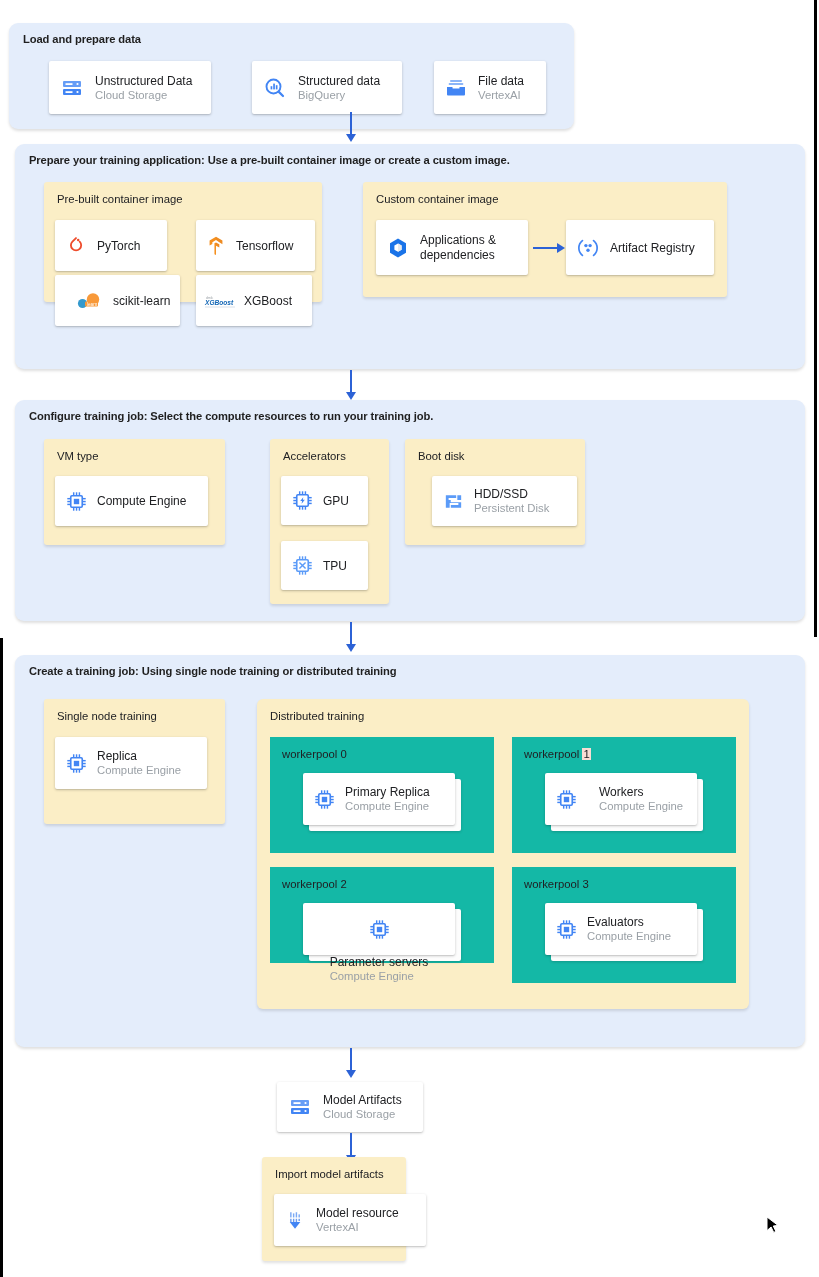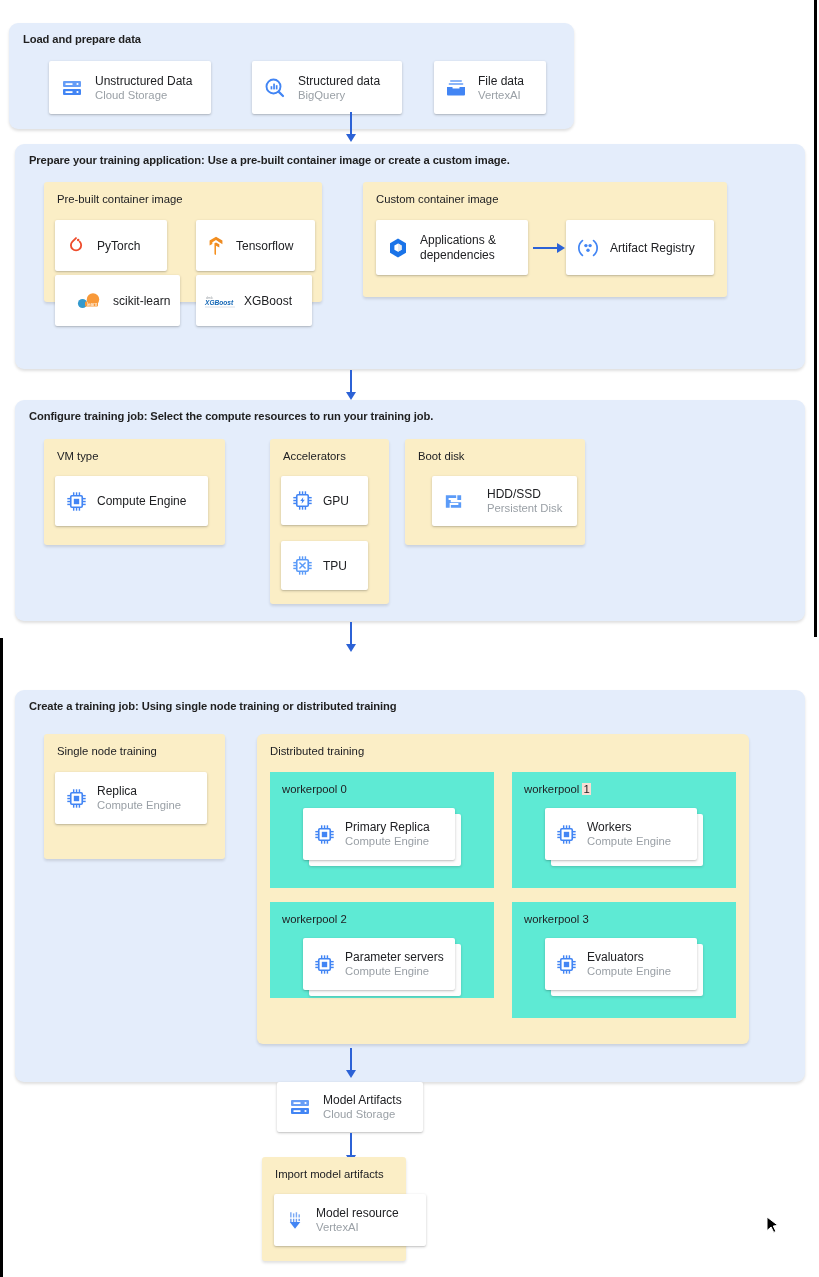--- a/index.html
+++ b/index.html
@@ -35,21 +35,21 @@
     background:#fbeec6;
     border-radius:3px;
     box-shadow:0 2px 3px rgba(0,0,0,.12);
   }
   .ygroup-title {
     position:absolute; left:13px; top:11px;
     font-size:11.3px; color:#202124; white-space:nowrap;
   }
 
   
-  .pgroup { position:absolute; background:#5eead4; }
+  .pgroup { position:absolute; background:#14b8a6; }
   .pgroup-title {
     position:absolute; left:12px; top:11px;
     font-size:11.3px; color:#202124; white-space:nowrap;
   }
   .hl { background:#f8ddd4; padding:0 1px; }
 
   
   .card {
     position:absolute;
     background:#ffffff;
@@ -335,40 +335,40 @@
           </svg>
         </div>
         <div class="txt">
           <span class="t1">TPU</span>
         </div>
       </div>
     </div>
 
     <div class="ygroup" style="left:390px; top:39px; width:180px; height:106px;">
       <div class="ygroup-title">Boot disk</div>
-      <div class="card" style="left:27px; top:37px; width:145px; height:50px;gap:13px;">
+      <div class="card" style="left:27px; top:37px; width:145px; height:50px;">
         <div class="ico" style="width:42px;height:50px;">
           <svg width="23" height="23" viewBox="0 0 24 24">
             <path d="M4 5.4h10.8v2.9H6.9v2.2H16V5.4h4v5.1H9.1v2.2H20v5.9H9.2v-2.9h7.9v-2.2H8v5.1H4z" fill="#5b9bf8"></path>
           </svg>
         </div>
         <div class="txt">
           <span class="t1">HDD/SSD</span>
           <span class="t2">Persistent Disk</span>
         </div>
       </div>
     </div>
   </div>
 
   <div class="arrow-v" style="left:350px; top:622px; width:2px; height:30px;">
     <div class="shaft" style="height:22px;"></div>
     <div class="head" style="top:22px;"></div>
   </div>
 
-  <div class="stage" style="left:15px; top:655px; width:790px; height:392px;margin-top:35px;">
+  <div class="stage" style="left:15px; top:655px; width:790px; height:392px;">
     <div class="stage-title">Create a training job: Using single node training or distributed training</div>
 
     <div class="ygroup" style="left:29px; top:44px; width:181px; height:125px;">
       <div class="ygroup-title">Single node training</div>
       <div class="card" style="left:11px; top:38px; width:152px; height:52px;">
         <div class="ico" style="width:42px;height:52px;">
           <svg width="23" height="23" viewBox="0 0 24 24">
             <rect x="6" y="6" width="12" height="12" rx="1.2" fill="none" stroke="#4285f4" stroke-width="1.7"></rect>
             <rect x="9.2" y="9.2" width="5.6" height="5.6" fill="#4285f4"></rect>
             <g fill="#4285f4">
@@ -428,21 +428,21 @@
             <span class="t2">Compute Engine</span>
           </div>
         </div>
       </div>
 
       <div class="pgroup" style="left:255px; top:38px; width:224px; height:116px;">
         <div class="pgroup-title">
           <span>workerpool</span><span>&nbsp;</span><span class="hl">1</span>
         </div>
         <div class="ghost" style="left:39px; top:42px; width:152px; height:52px;"></div>
-        <div class="card" style="left:33px; top:36px; width:152px; height:52px;">
+        <div class="card" style="left:33px; top:36px; width:152px; height:52px;gap:12px;">
           <div class="ico" style="width:42px;height:52px;">
             <svg width="23" height="23" viewBox="0 0 24 24">
               <rect x="6" y="6" width="12" height="12" rx="1.2" fill="none" stroke="#4285f4" stroke-width="1.7"></rect>
               <rect x="9.2" y="9.2" width="5.6" height="5.6" fill="#4285f4"></rect>
               <g fill="#4285f4">
                 <rect x="8.3" y="2.4" width="1.5" height="3"></rect>
                   <rect x="11.3" y="2.4" width="1.5" height="3"></rect>
                   <rect x="14.3" y="2.4" width="1.5" height="3"></rect>
                 <rect x="8.3" y="18.6" width="1.5" height="3"></rect>
                   <rect x="11.3" y="18.6" width="1.5" height="3"></rect>
@@ -459,20 +459,53 @@
           <div class="txt">
             <span class="t1">Workers</span>
             <span class="t2">Compute Engine</span>
           </div>
         </div>
       </div>
 
       <div class="pgroup" style="left:13px; top:168px; width:224px; height:96px;">
         <div class="pgroup-title">
           <span>workerpool 2</span>
+        </div>
+        <div class="ghost" style="left:39px; top:42px; width:152px; height:52px;"></div>
+        <div class="card" style="left:33px; top:36px; width:152px; height:52px;flex-direction:column;">
+          <div class="ico" style="width:42px;height:52px;">
+            <svg width="23" height="23" viewBox="0 0 24 24">
+              <rect x="6" y="6" width="12" height="12" rx="1.2" fill="none" stroke="#4285f4" stroke-width="1.7"></rect>
+              <rect x="9.2" y="9.2" width="5.6" height="5.6" fill="#4285f4"></rect>
+              <g fill="#4285f4">
+                <rect x="8.3" y="2.4" width="1.5" height="3"></rect>
+                  <rect x="11.3" y="2.4" width="1.5" height="3"></rect>
+                  <rect x="14.3" y="2.4" width="1.5" height="3"></rect>
+                <rect x="8.3" y="18.6" width="1.5" height="3"></rect>
+                  <rect x="11.3" y="18.6" width="1.5" height="3"></rect>
+                  <rect x="14.3" y="18.6" width="1.5" height="3"></rect>
+                <rect x="2.4" y="8.3" width="3" height="1.5"></rect>
+                  <rect x="2.4" y="11.3" width="3" height="1.5"></rect>
+                  <rect x="2.4" y="14.3" width="3" height="1.5"></rect>
+                <rect x="18.6" y="8.3" width="3" height="1.5"></rect>
+                  <rect x="18.6" y="11.3" width="3" height="1.5"></rect>
+                  <rect x="18.6" y="14.3" width="3" height="1.5"></rect>
+              </g>
+            </svg>
+          </div>
+          <div class="txt">
+            <span class="t1">Parameter servers</span>
+            <span class="t2">Compute Engine</span>
+          </div>
+        </div>
+      </div>
+
+      <div class="pgroup" style="left:255px; top:168px; width:224px; height:116px;">
+        <div class="pgroup-title">
+          <span>workerpool 3</span>
         </div>
         <div class="ghost" style="left:39px; top:42px; width:152px; height:52px;"></div>
         <div class="card" style="left:33px; top:36px; width:152px; height:52px;">
           <div class="ico" style="width:42px;height:52px;">
             <svg width="23" height="23" viewBox="0 0 24 24">
               <rect x="6" y="6" width="12" height="12" rx="1.2" fill="none" stroke="#4285f4" stroke-width="1.7"></rect>
               <rect x="9.2" y="9.2" width="5.6" height="5.6" fill="#4285f4"></rect>
               <g fill="#4285f4">
                 <rect x="8.3" y="2.4" width="1.5" height="3"></rect>
                   <rect x="11.3" y="2.4" width="1.5" height="3"></rect>
@@ -483,53 +516,20 @@
                 <rect x="2.4" y="8.3" width="3" height="1.5"></rect>
                   <rect x="2.4" y="11.3" width="3" height="1.5"></rect>
                   <rect x="2.4" y="14.3" width="3" height="1.5"></rect>
                 <rect x="18.6" y="8.3" width="3" height="1.5"></rect>
                   <rect x="18.6" y="11.3" width="3" height="1.5"></rect>
                   <rect x="18.6" y="14.3" width="3" height="1.5"></rect>
               </g>
             </svg>
           </div>
           <div class="txt">
-            <span class="t1">Parameter servers</span>
-            <span class="t2">Compute Engine</span>
-          </div>
-        </div>
-      </div>
-
-      <div class="pgroup" style="left:255px; top:168px; width:224px; height:116px;">
-        <div class="pgroup-title">
-          <span>workerpool 3</span>
-        </div>
-        <div class="ghost" style="left:39px; top:42px; width:152px; height:52px;"></div>
-        <div class="card" style="left:33px; top:36px; width:152px; height:52px;">
-          <div class="ico" style="width:42px;height:52px;">
-            <svg width="23" height="23" viewBox="0 0 24 24">
-              <rect x="6" y="6" width="12" height="12" rx="1.2" fill="none" stroke="#4285f4" stroke-width="1.7"></rect>
-              <rect x="9.2" y="9.2" width="5.6" height="5.6" fill="#4285f4"></rect>
-              <g fill="#4285f4">
-                <rect x="8.3" y="2.4" width="1.5" height="3"></rect>
-                  <rect x="11.3" y="2.4" width="1.5" height="3"></rect>
-                  <rect x="14.3" y="2.4" width="1.5" height="3"></rect>
-                <rect x="8.3" y="18.6" width="1.5" height="3"></rect>
-                  <rect x="11.3" y="18.6" width="1.5" height="3"></rect>
-                  <rect x="14.3" y="18.6" width="1.5" height="3"></rect>
-                <rect x="2.4" y="8.3" width="3" height="1.5"></rect>
-                  <rect x="2.4" y="11.3" width="3" height="1.5"></rect>
-                  <rect x="2.4" y="14.3" width="3" height="1.5"></rect>
-                <rect x="18.6" y="8.3" width="3" height="1.5"></rect>
-                  <rect x="18.6" y="11.3" width="3" height="1.5"></rect>
-                  <rect x="18.6" y="14.3" width="3" height="1.5"></rect>
-              </g>
-            </svg>
-          </div>
-          <div class="txt">
             <span class="t1">Evaluators</span>
             <span class="t2">Compute Engine</span>
           </div>
         </div>
       </div>
     </div>
   </div>
 
   <div class="arrow-v" style="left:350px; top:1048px; width:2px; height:30px;">
     <div class="shaft" style="height:22px;"></div>

